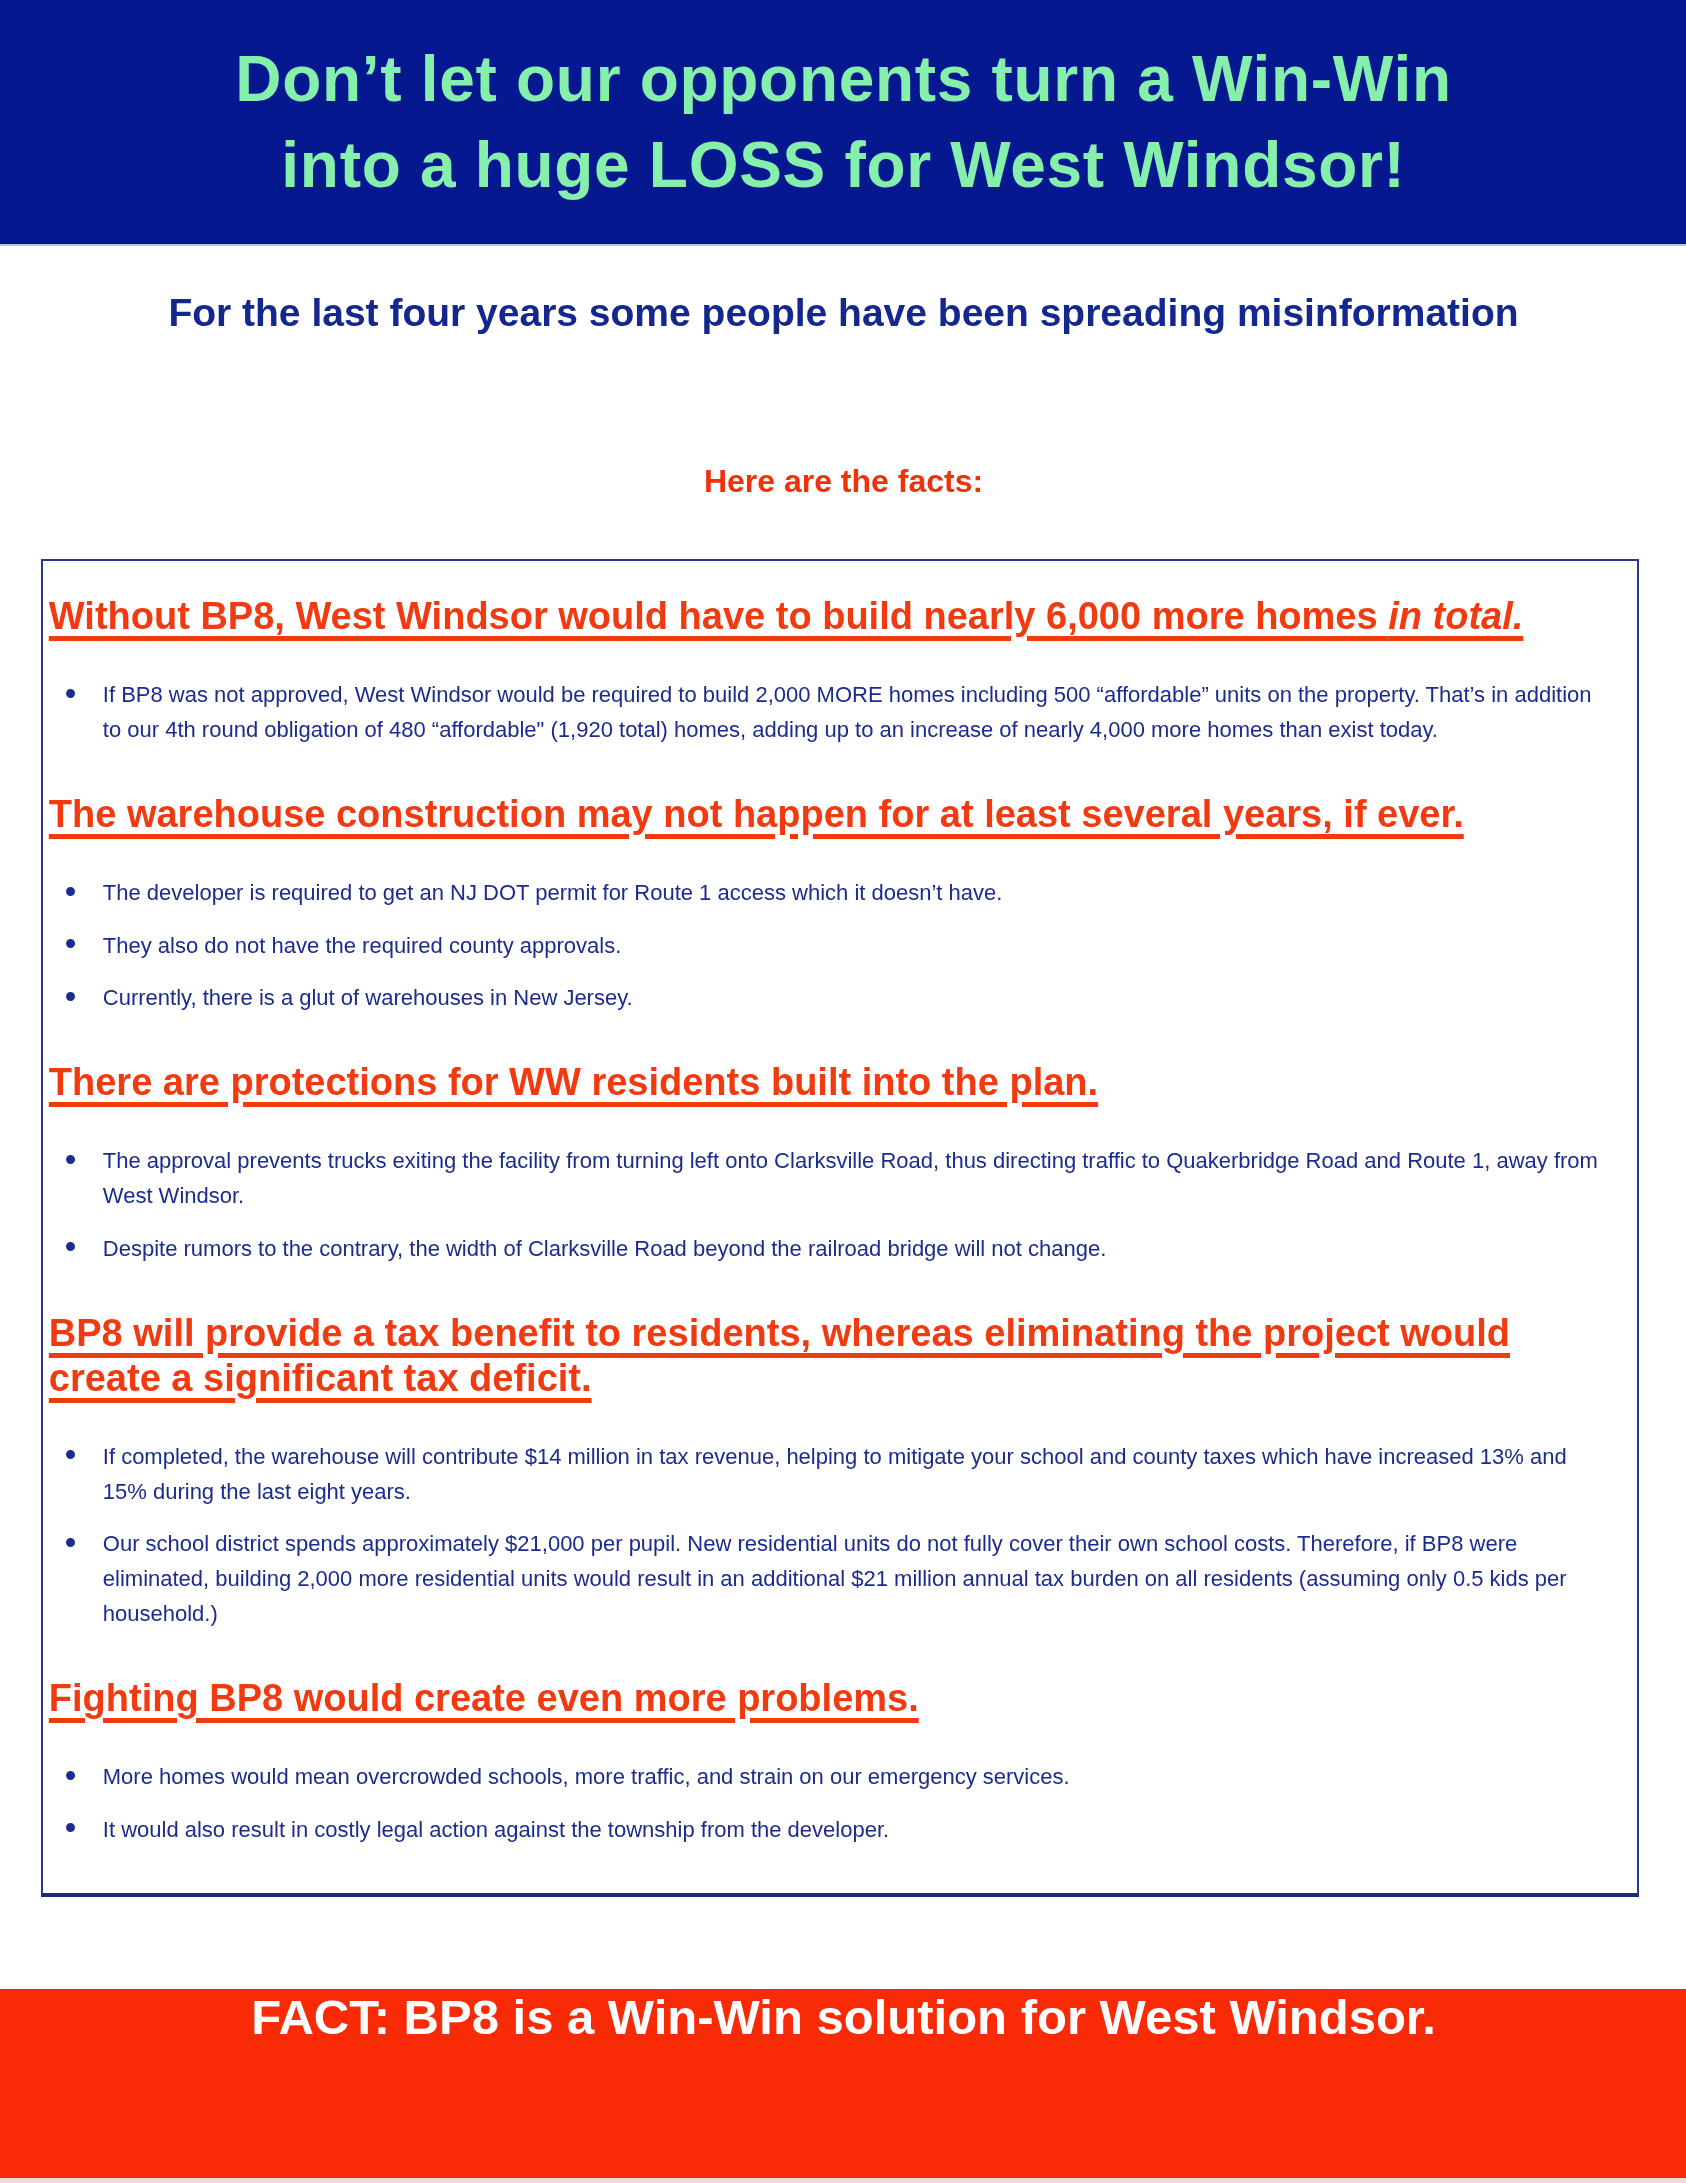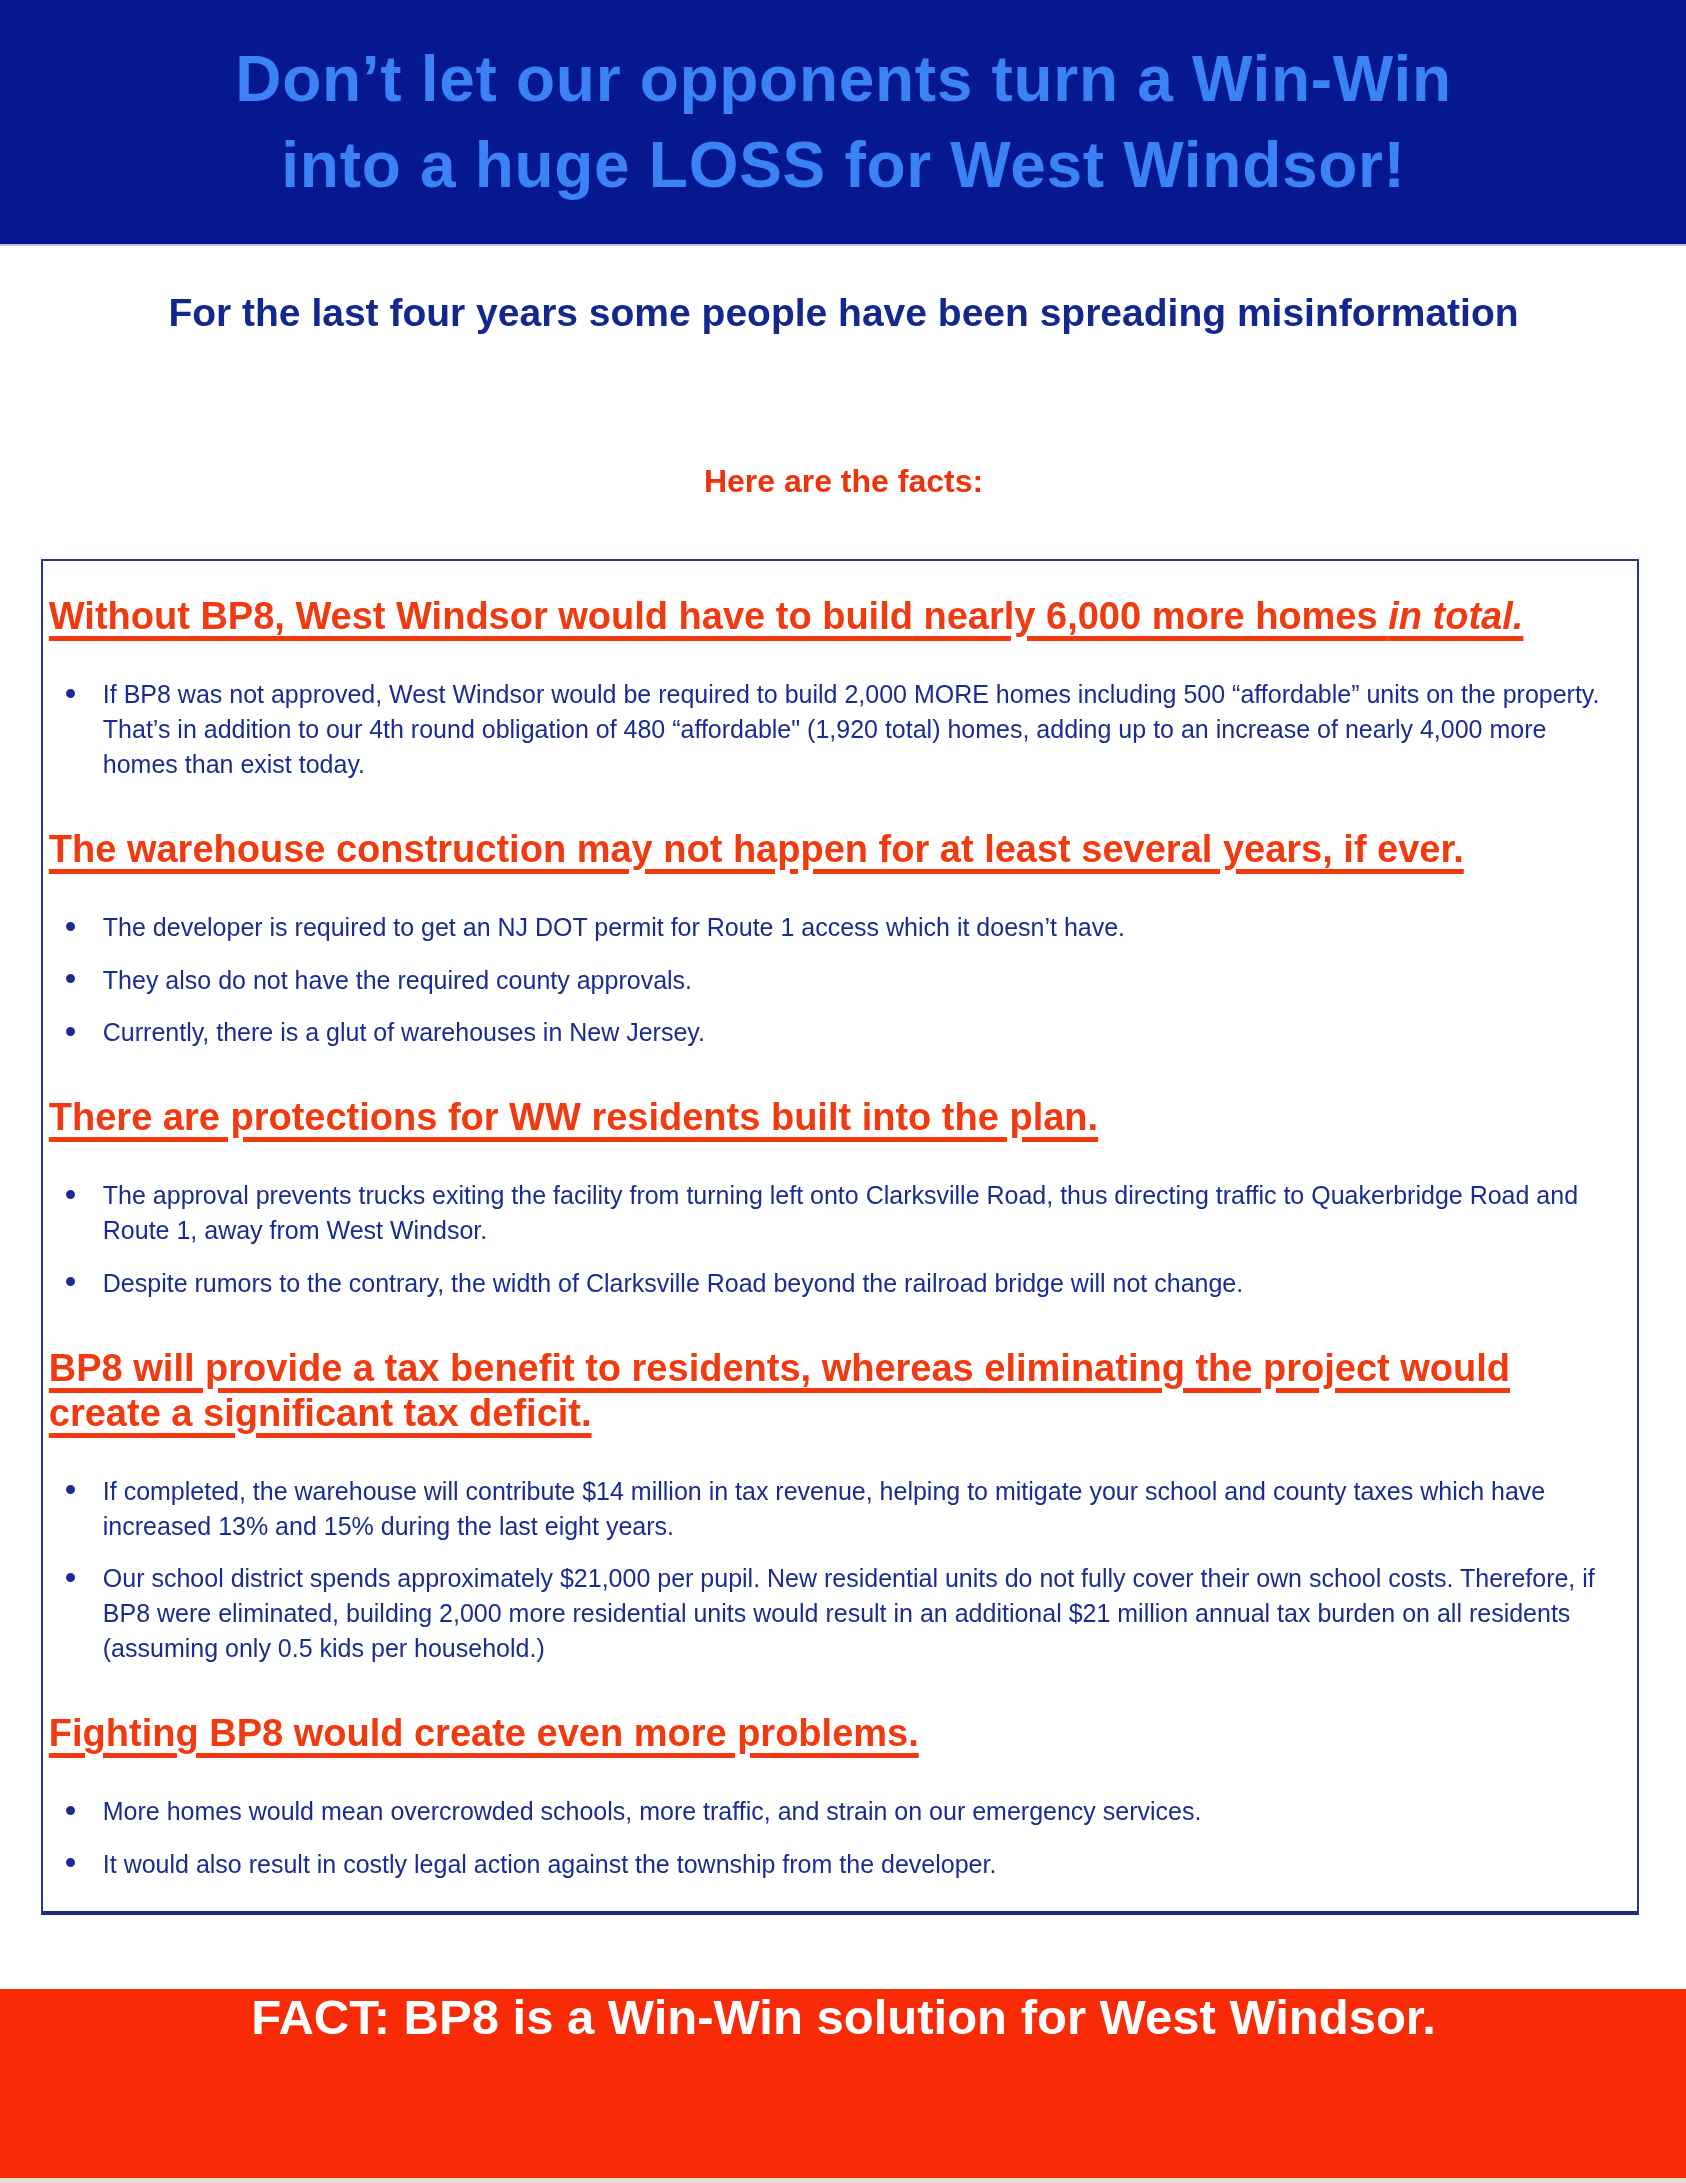--- a/index.html
+++ b/index.html
@@ -21,21 +21,21 @@
     top: 0; left: 0;
     width: 100%;
     height: 246px;
     background: #05188F;
     border-bottom: 2.2px solid #b9c2de;
     box-sizing: border-box;
     display: flex;
     flex-direction: column;
     justify-content: center;
     align-items: center;
-    color: #3b82f6;
+    color: #86efac;
     font-weight: bold;
     font-size: 64px;
     line-height: 86px;
     letter-spacing: 0.7px;
     text-align: center;
     white-space: nowrap;
   }
 
   
   .intro {
@@ -91,21 +91,21 @@
 
   ul.bullets {
     list-style: none;
     margin: 38px 0 0 0;
     padding: 0;
   }
   ul.bullets li {
     position: relative;
     padding-left: 54px;
     color: #1B2B90;
-    font-size: 25px;
+    font-size: 22px;
     line-height: 35px;
   }
   ul.bullets li::before {
     content: "\2022";
     position: absolute;
     left: 16px;
     top: -1.5px;
     font-size: 33px;
     color: #1B2B90;
   }

